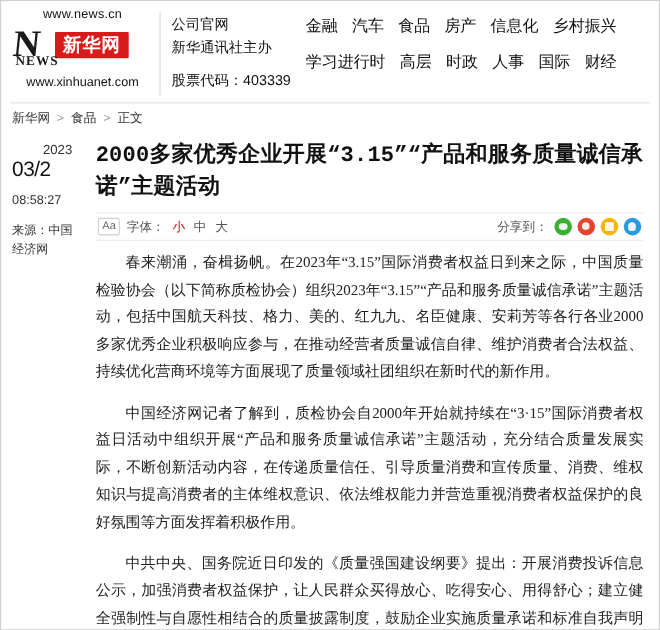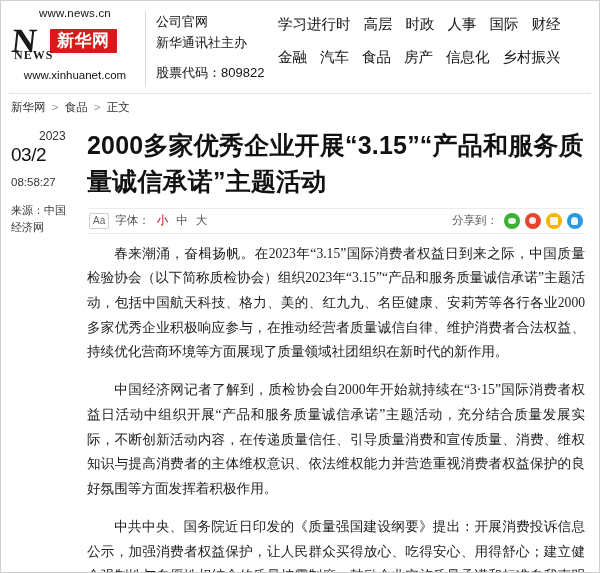--- a/index.html
+++ b/index.html
@@ -153,22 +153,22 @@
     color: #333;
     margin-top: 14px;
     line-height: 1.5;
   }
   .article-col {
     flex: 1;
     padding: 6px 6px 0 10px;
     min-width: 0;
   }
   .headline {
-    font-family: Liberation Sans, sans-serif;
-    font-size: 25px;
+    font-family: Liberation Mono, monospace;
+    font-size: 20px;
     font-weight: bold;
     color: #111;
     line-height: 1.45;
     letter-spacing: 0.2px;
     margin: 0 0 8px 0;
   }
   .toolbar {
     display: flex;
     align-items: center;
     height: 26px;
@@ -246,39 +246,39 @@
         <div class="logo-news">NEWS</div>
       </div>
       <div class="logo-url-bottom">www.xinhuanet.com</div>
     </div>
 
     <div class="header-div"></div>
 
     <div class="org-col">
       <div class="org-line">公司官网</div>
       <div class="org-line">新华通讯社主办</div>
-      <div class="org-code">股票代码：809822</div>
+      <div class="org-code">股票代码：403339</div>
     </div>
 
     <div class="nav-col">
+      <div class="nav-row">
+        <span class="nav-item">金融</span>
+        <span class="nav-item">汽车</span>
+        <span class="nav-item">食品</span>
+        <span class="nav-item">房产</span>
+        <span class="nav-item">信息化</span>
+        <span class="nav-item">乡村振兴</span>
+      </div>
       <div class="nav-row">
         <span class="nav-item">学习进行时</span>
         <span class="nav-item">高层</span>
         <span class="nav-item">时政</span>
         <span class="nav-item">人事</span>
         <span class="nav-item">国际</span>
         <span class="nav-item">财经</span>
-      </div>
-      <div class="nav-row">
-        <span class="nav-item">金融</span>
-        <span class="nav-item">汽车</span>
-        <span class="nav-item">食品</span>
-        <span class="nav-item">房产</span>
-        <span class="nav-item">信息化</span>
-        <span class="nav-item">乡村振兴</span>
       </div>
     </div>
   </div>
 
   <div class="breadcrumb-wrap">
     <span>新华网</span>
     <span class="sep">&gt;</span>
     <span>食品</span>
     <span class="sep">&gt;</span>
     <span>正文</span>

